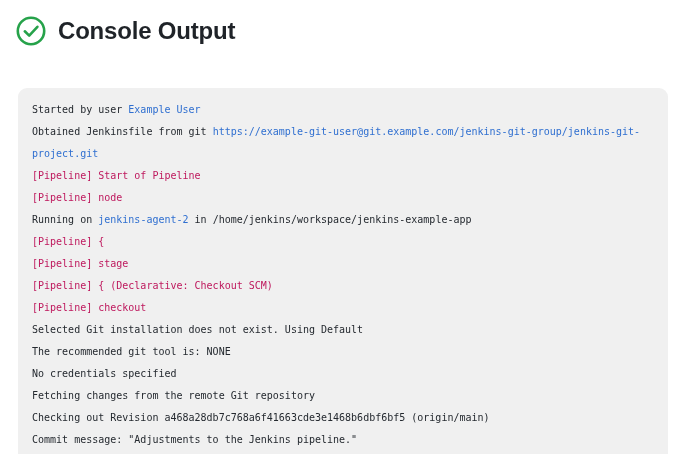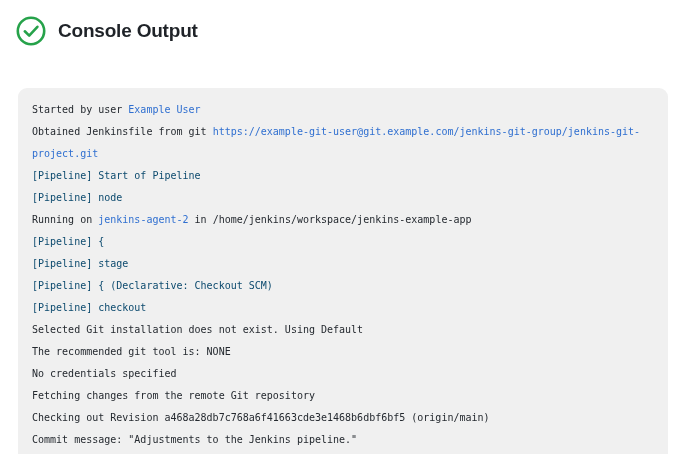--- a/index.html
+++ b/index.html
@@ -24,21 +24,21 @@
     height: 46px;
     box-sizing: border-box;
   }
   .status-icon {
     width: 30px;
     height: 30px;
     flex: 0 0 30px;
     display: block;
   }
   .page-title {
-    font-size: 19px;
+    font-size: 24px;
     font-weight: bold;
     color: #1f2328;
     letter-spacing: -0.2px;
     line-height: 30px;
     white-space: nowrap;
   }
 
   
   .console-panel {
     position: absolute;
@@ -58,21 +58,21 @@
     line-height: 22px;
     color: #24292f;
     white-space: pre-wrap;
     word-break: break-word;
   }
   .log-line {
     min-height: 22px;
   }
   .seg-normal { color: #24292f; }
   .seg-link   { color: #2f6fd0; }
-  .seg-dim    { color: #0c4a6e; }
+  .seg-dim    { color: #be185d; }
 </style>
 </head>
 <body>
 
 <div class="page-header">
   <svg class="status-icon" viewBox="0 0 30 30" aria-hidden="true">
     <circle cx="15" cy="15" r="13.2" fill="none" stroke="#26a24a" stroke-width="2.6"></circle>
     <path d="M8.8 15.3 L13.2 19.6 L21.4 10.8" fill="none" stroke="#26a24a" stroke-width="2.6" stroke-linecap="round" stroke-linejoin="round"></path>
   </svg>
   <div class="page-title">Console Output</div>

